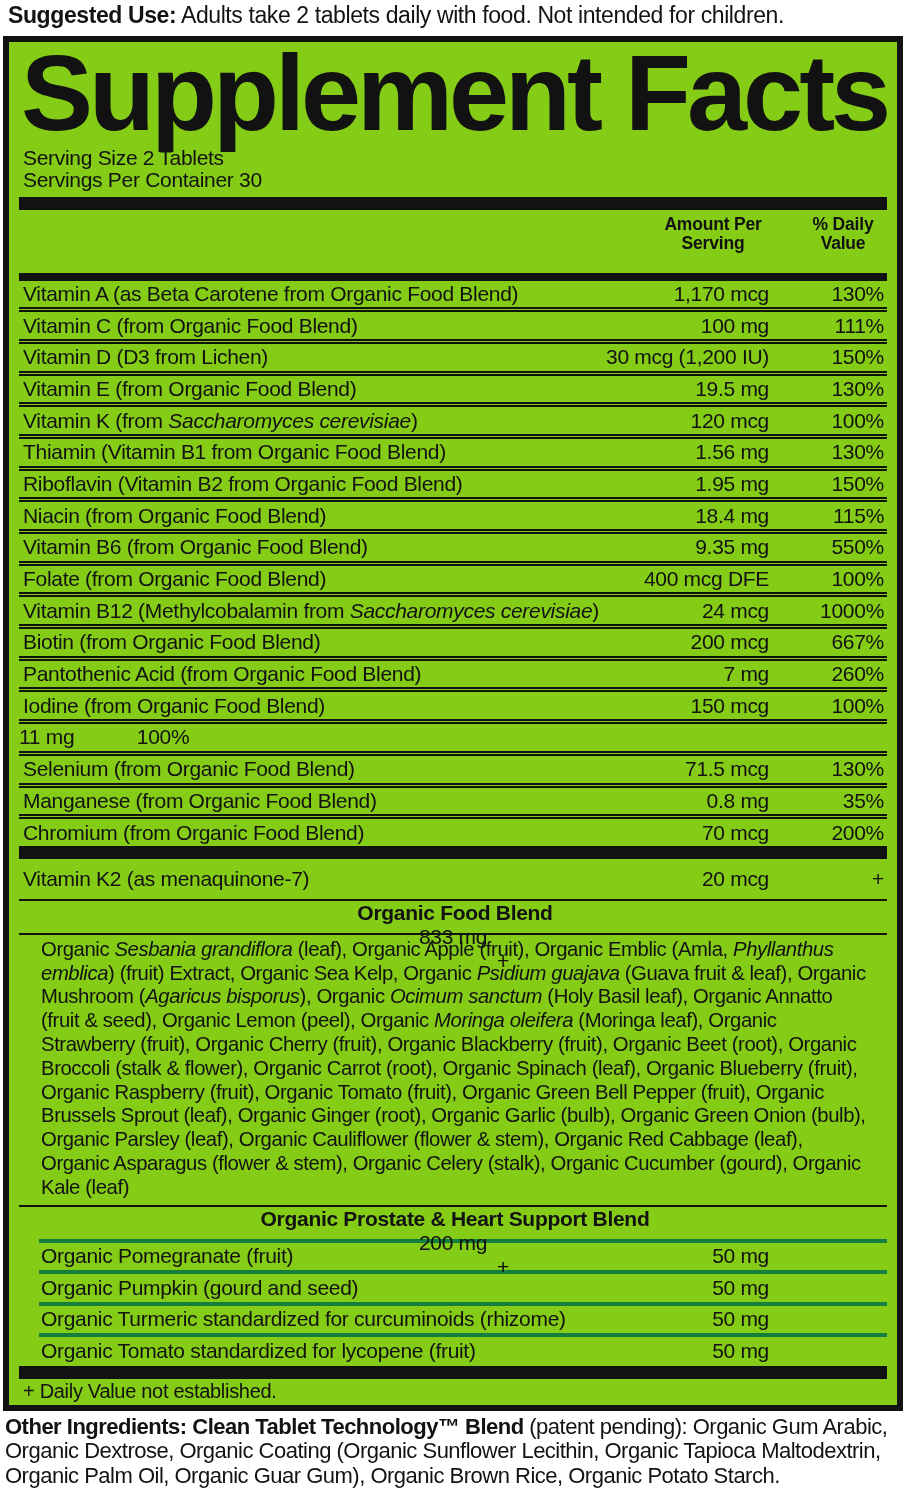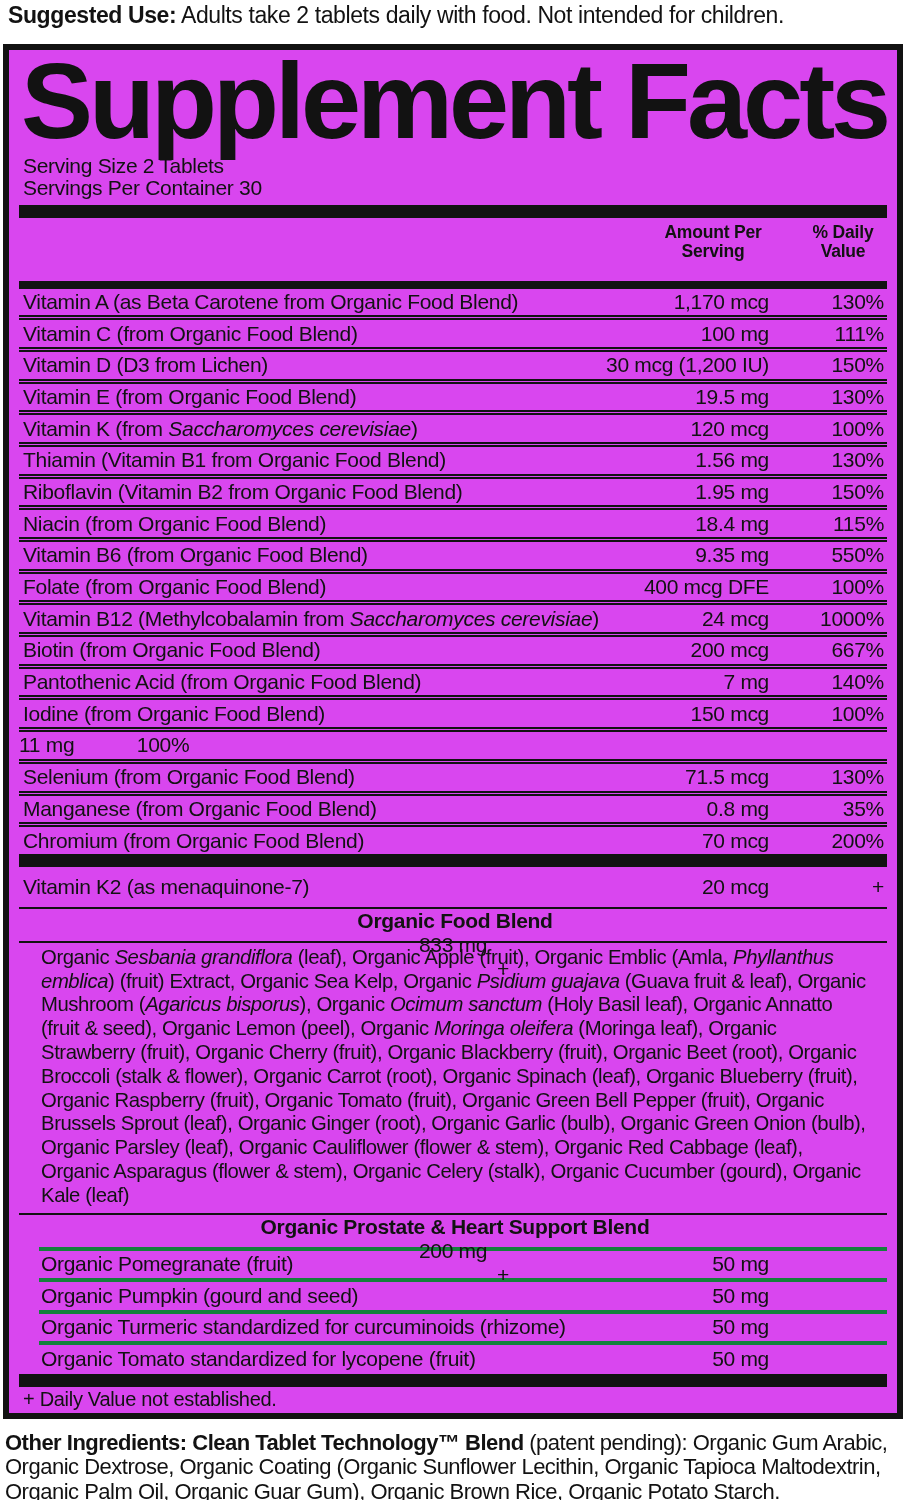--- a/index.html
+++ b/index.html
@@ -1,20 +1,20 @@
 <!DOCTYPE html>
 <html><head>
 <meta charset="utf-8">
 <style>
   html,body{margin:0;padding:0;background:#fff;}
   body{width:906px;height:1500px;overflow:hidden;font-family:"Liberation Sans","DejaVu Sans",sans-serif;color:#121212;}
   .page{width:906px;height:1500px;background:#fff;}
   .b{font-weight:700;}
   .suggested{margin:0;padding:2px 6px 4px 8px;font-size:23px;line-height:26px;letter-spacing:-0.4px;}
-  .panel{margin:12px 3px;border:6px solid #121212;background:#d946ef;}
+  .panel{margin:4px 3px;border:6px solid #121212;background:#84cc16;}
   .title{margin:2px 0 6px 12px;font-weight:700;font-size:108px;line-height:0.9;letter-spacing:-4px;white-space:nowrap;}
   .serving{margin-left:14px;font-size:21px;line-height:22px;letter-spacing:-0.3px;}
   .content{margin:0 10px;}
   .bar{background:#121212;}
   .bar-lg{height:13px;}
   .bar-sm{height:8px;}
   .bar-top{margin-top:6px;}
   .bar-bottom{margin-top:1px;}
   .hdr{display:flex;align-items:flex-end;padding:5px 0 20px;font-weight:700;font-size:17.5px;line-height:19px;letter-spacing:-0.2px;}
   .hdr-sp{flex:1;}
@@ -125,21 +125,21 @@
     <div class="dv">1000%</div>
   </div>
           <div class="nrow">
     <div class="lbl">Biotin (from Organic Food Blend)</div>
     <div class="amt">200 mcg</div>
     <div class="dv">667%</div>
   </div>
           <div class="nrow">
     <div class="lbl">Pantothenic Acid (from Organic Food Blend)</div>
     <div class="amt">7 mg</div>
-    <div class="dv">140%</div>
+    <div class="dv">260%</div>
   </div>
           <div class="nrow">
     <div class="lbl">Iodine (from Organic Food Blend)</div>
     <div class="amt">150 mcg</div>
     <div class="dv">100%</div>
   </div>
           <div class="nrow">
     <div class="amt">11 mg</div>
     <div class="dv">100%</div>
   </div>

